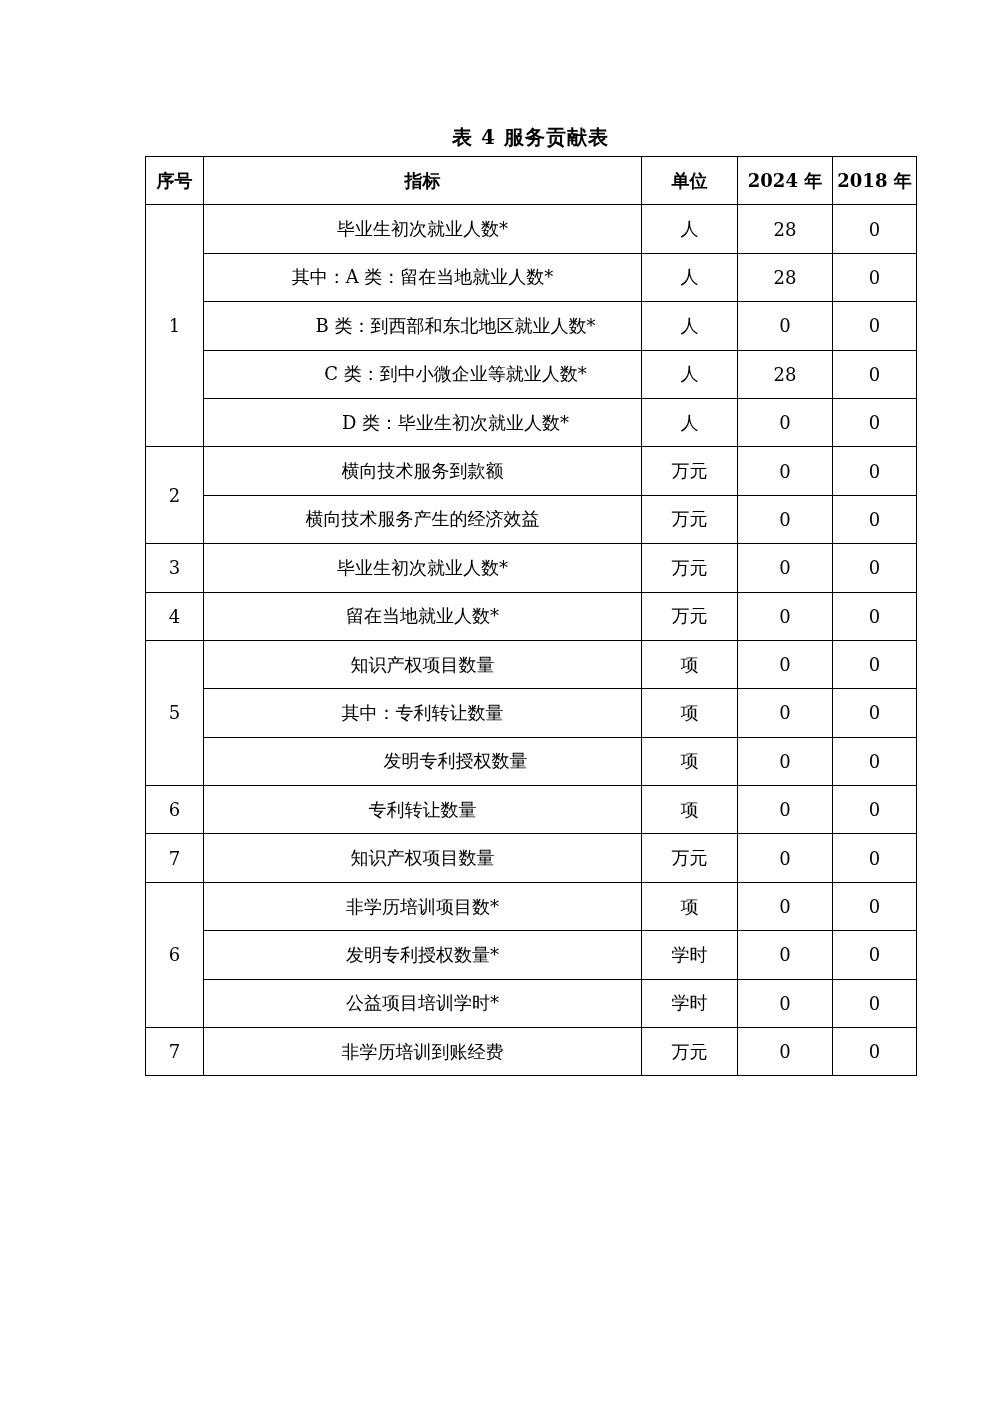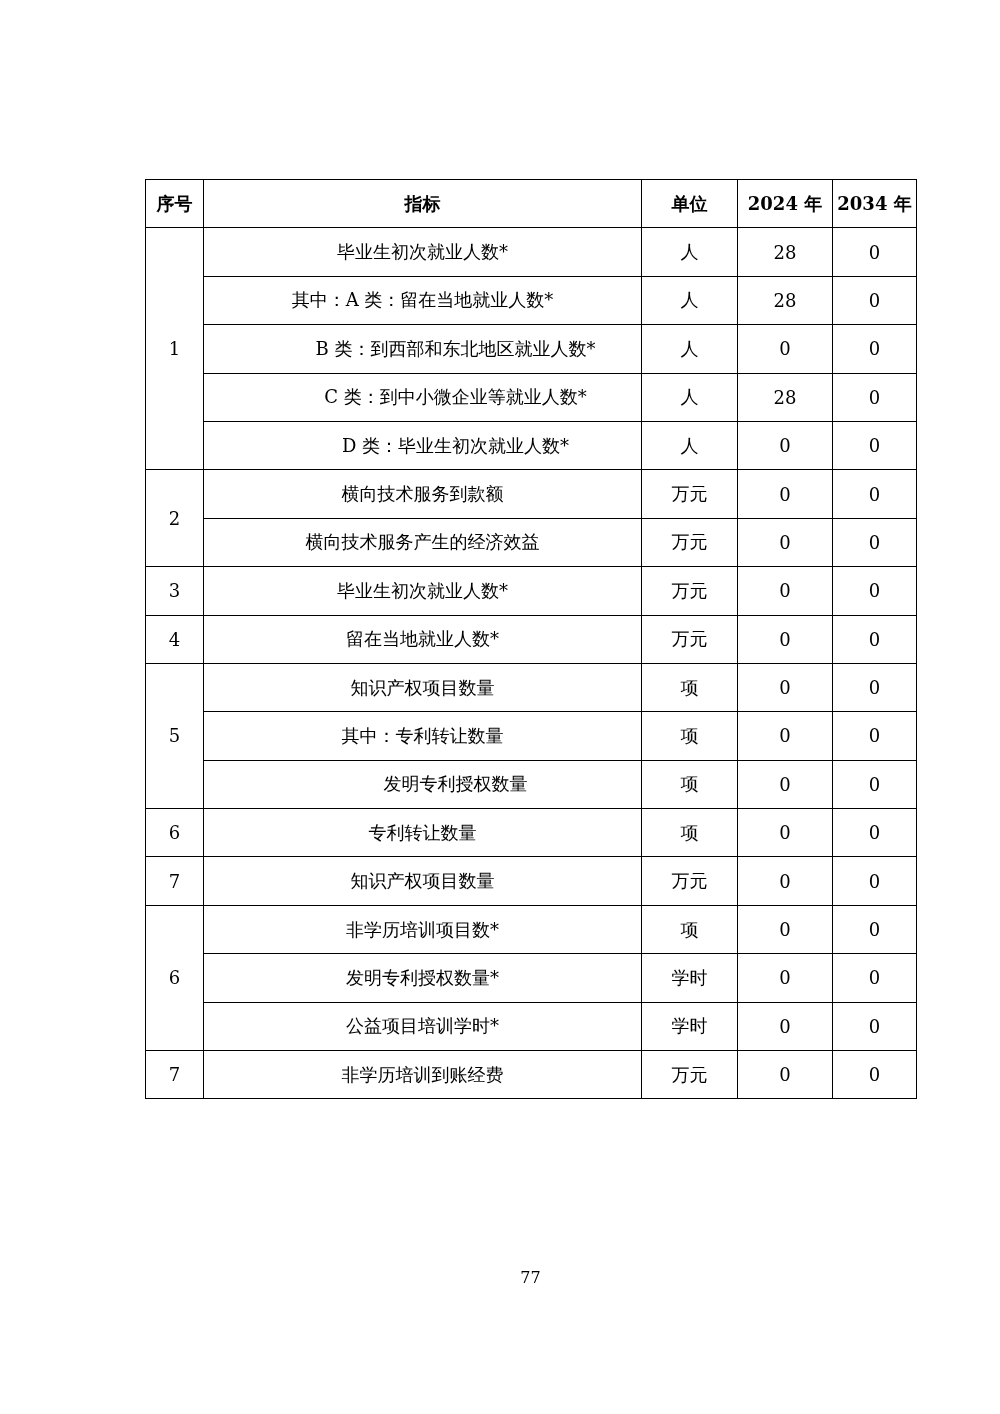--- a/index.html
+++ b/index.html
@@ -7,21 +7,21 @@
     position:relative; width:1000px; height:1414px; background:#ffffff;
     font-family:"DejaVu Serif","Liberation Serif",serif; color:#000;
     overflow:hidden;
   }
   .doc-title {
     position:absolute; left:145px; top:124px; width:771px;
     text-align:center; font-size:20px; font-weight:bold;
     letter-spacing:1px;
   }
   table.svc {
-    position:absolute; left:145px; top:179px; width:771px;
+    position:absolute; left:145px; top:156px; width:771px;
     border-collapse:collapse; table-layout:fixed;padding-left:48px;
   }
   table.svc tr { height:48.4px; }
   table.svc th, table.svc td {
     border:1.6px solid #000;
     font-size:18px; text-align:center; vertical-align:middle;
     padding:0; white-space:nowrap; overflow:hidden;
   }
   table.svc th { font-weight:bold; }
   td.c-ind { text-align:left; padding-left:11px; }
@@ -29,36 +29,37 @@
   .page-number {
     position:absolute; left:145px; top:1268px; width:771px;
     text-align:center; font-size:16px;
   }
 </style>
 </head>
 <body>
 
 <div class="page">
 
+  <div class="doc-title">表 4 服务贡献表</div>
 
   <table class="svc">
     <colgroup>
       <col style="width:58px">
       <col style="width:438px">
       <col style="width:96px">
       <col style="width:95px">
       <col style="width:84px">
     </colgroup>
     <tbody>
       <tr>
         <th>序号</th>
         <th>指标</th>
         <th>单位</th>
         <th>2024 年</th>
-        <th>2034 年</th>
+        <th>2018 年</th>
       </tr>
 
       <tr>
         <td rowspan="5" class="c-seq">1</td>
         <td class="c-ind">毕业生初次就业人数*</td>
         <td class="c-unit">人</td>
         <td class="c-num">28</td>
         <td class="c-num">0</td>
       </tr>
       <tr>
@@ -175,15 +176,14 @@
       <tr>
         <td class="c-seq">7</td>
         <td class="c-ind">非学历培训到账经费</td>
         <td class="c-unit">万元</td>
         <td class="c-num">0</td>
         <td class="c-num">0</td>
       </tr>
     </tbody>
   </table>
 
-  <div class="page-number">77</div>
 
 </div>
 
 </body></html>

